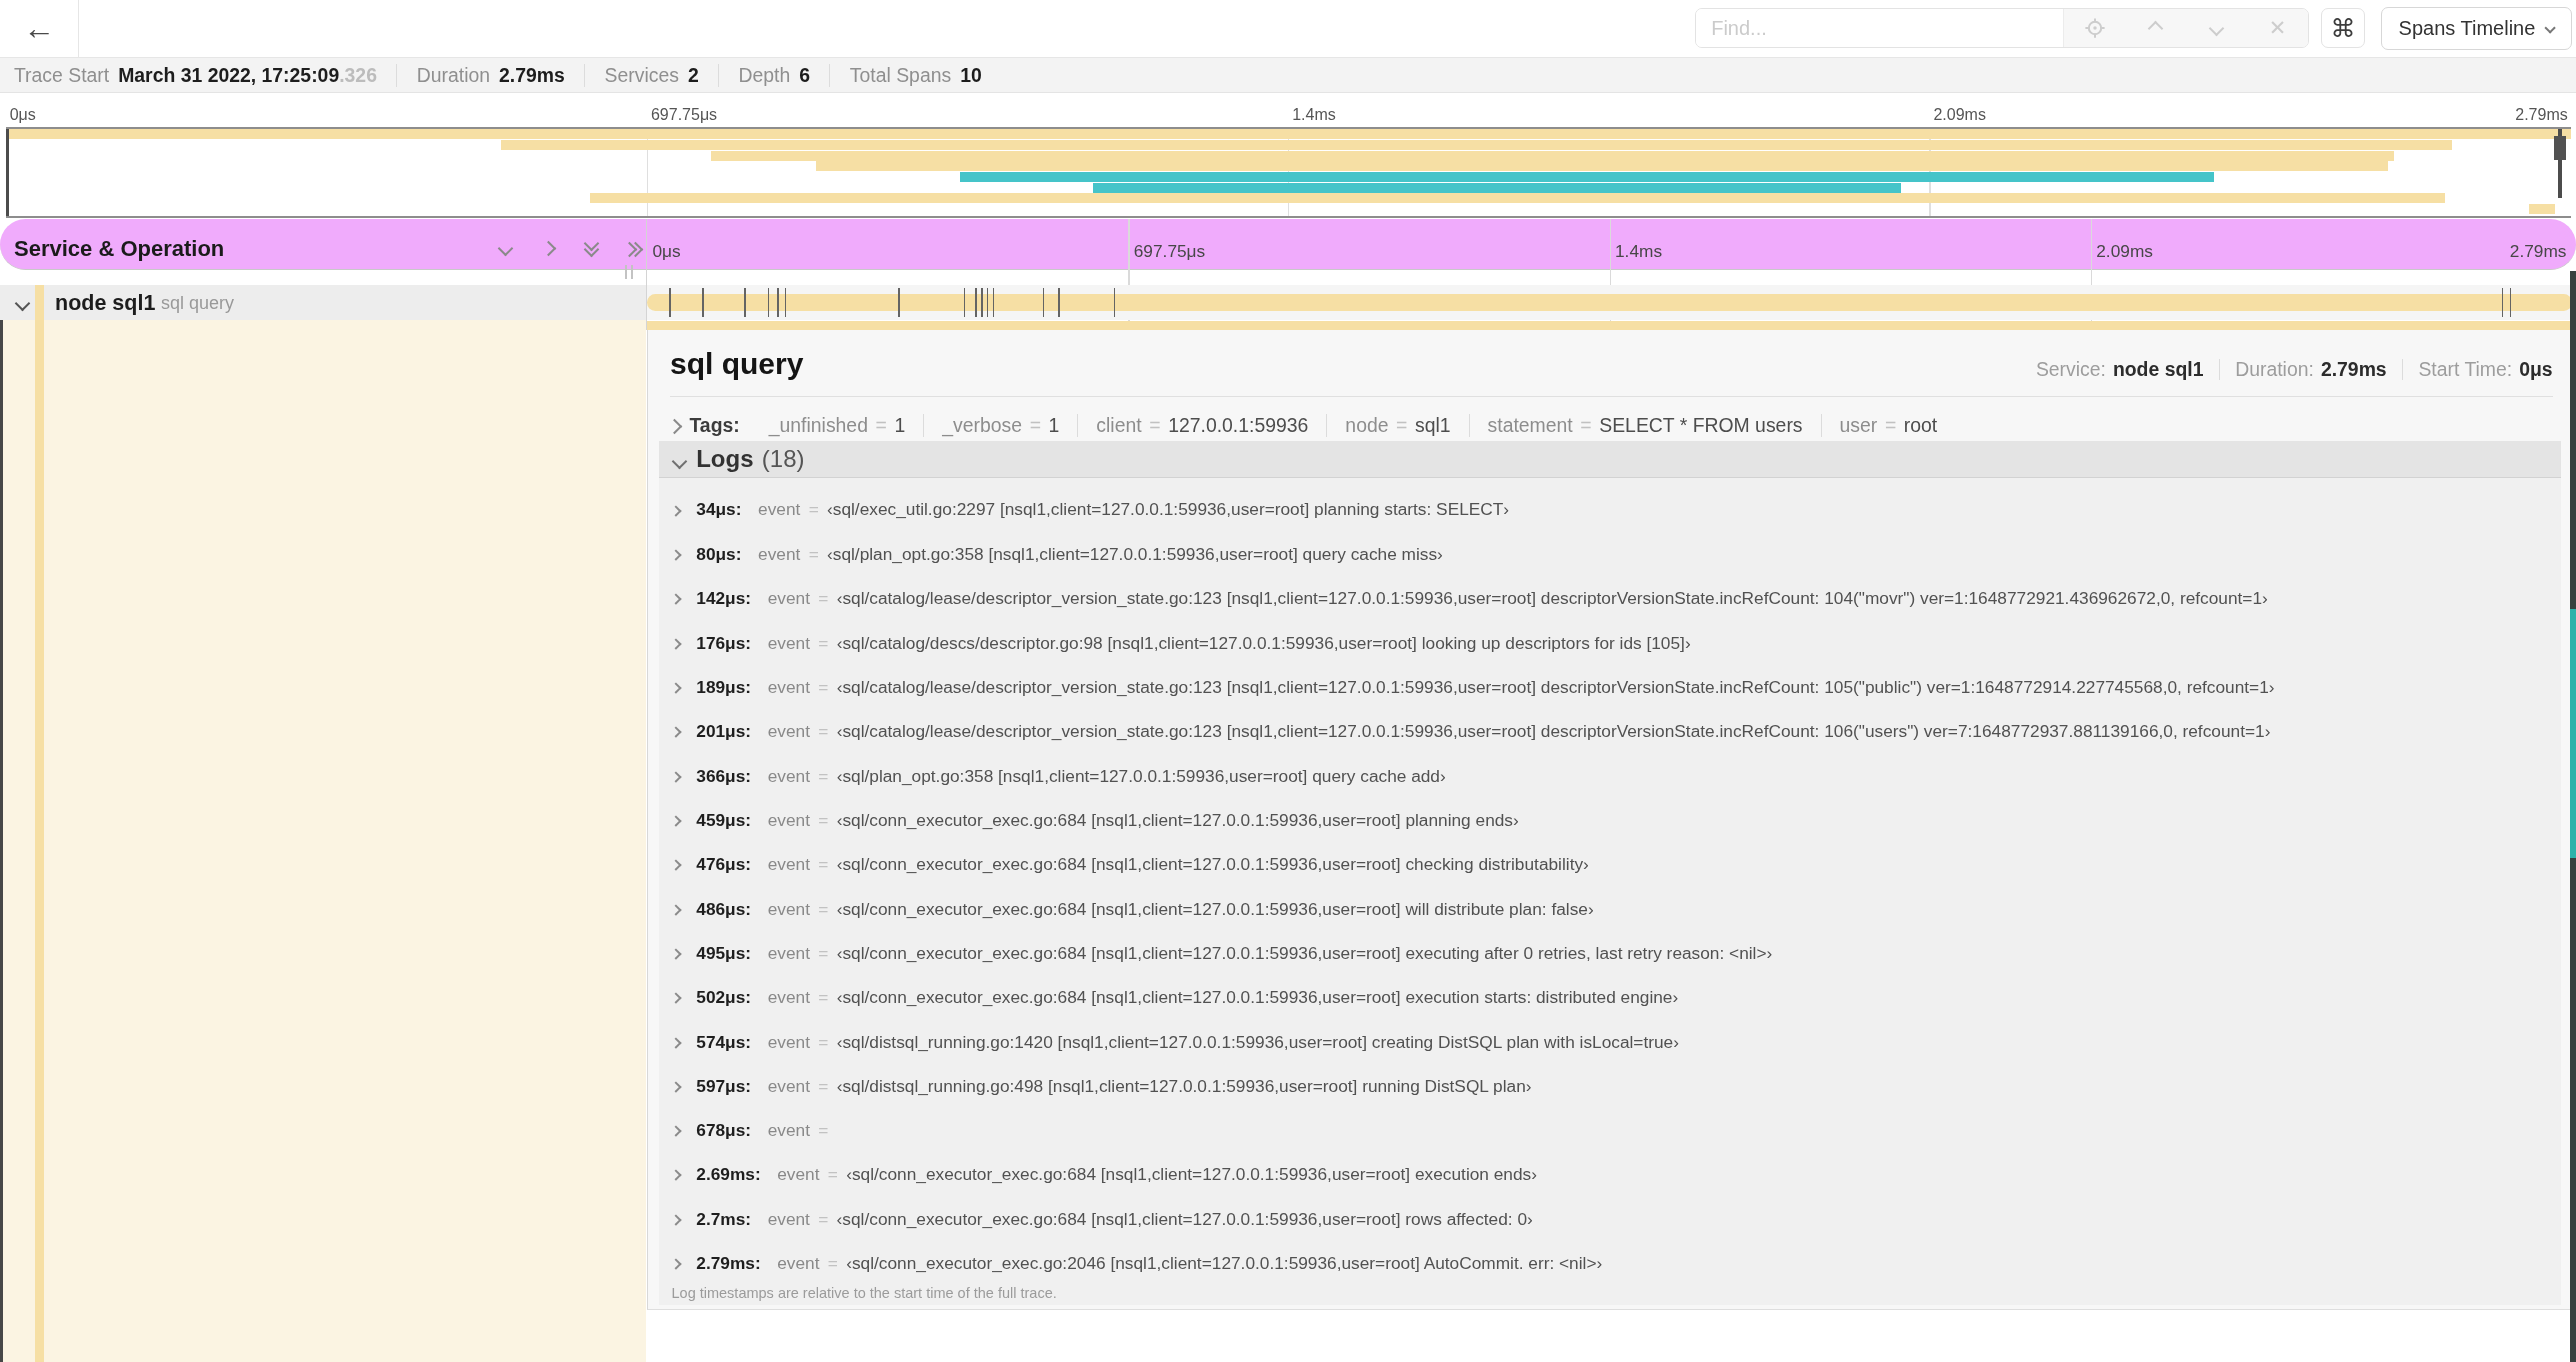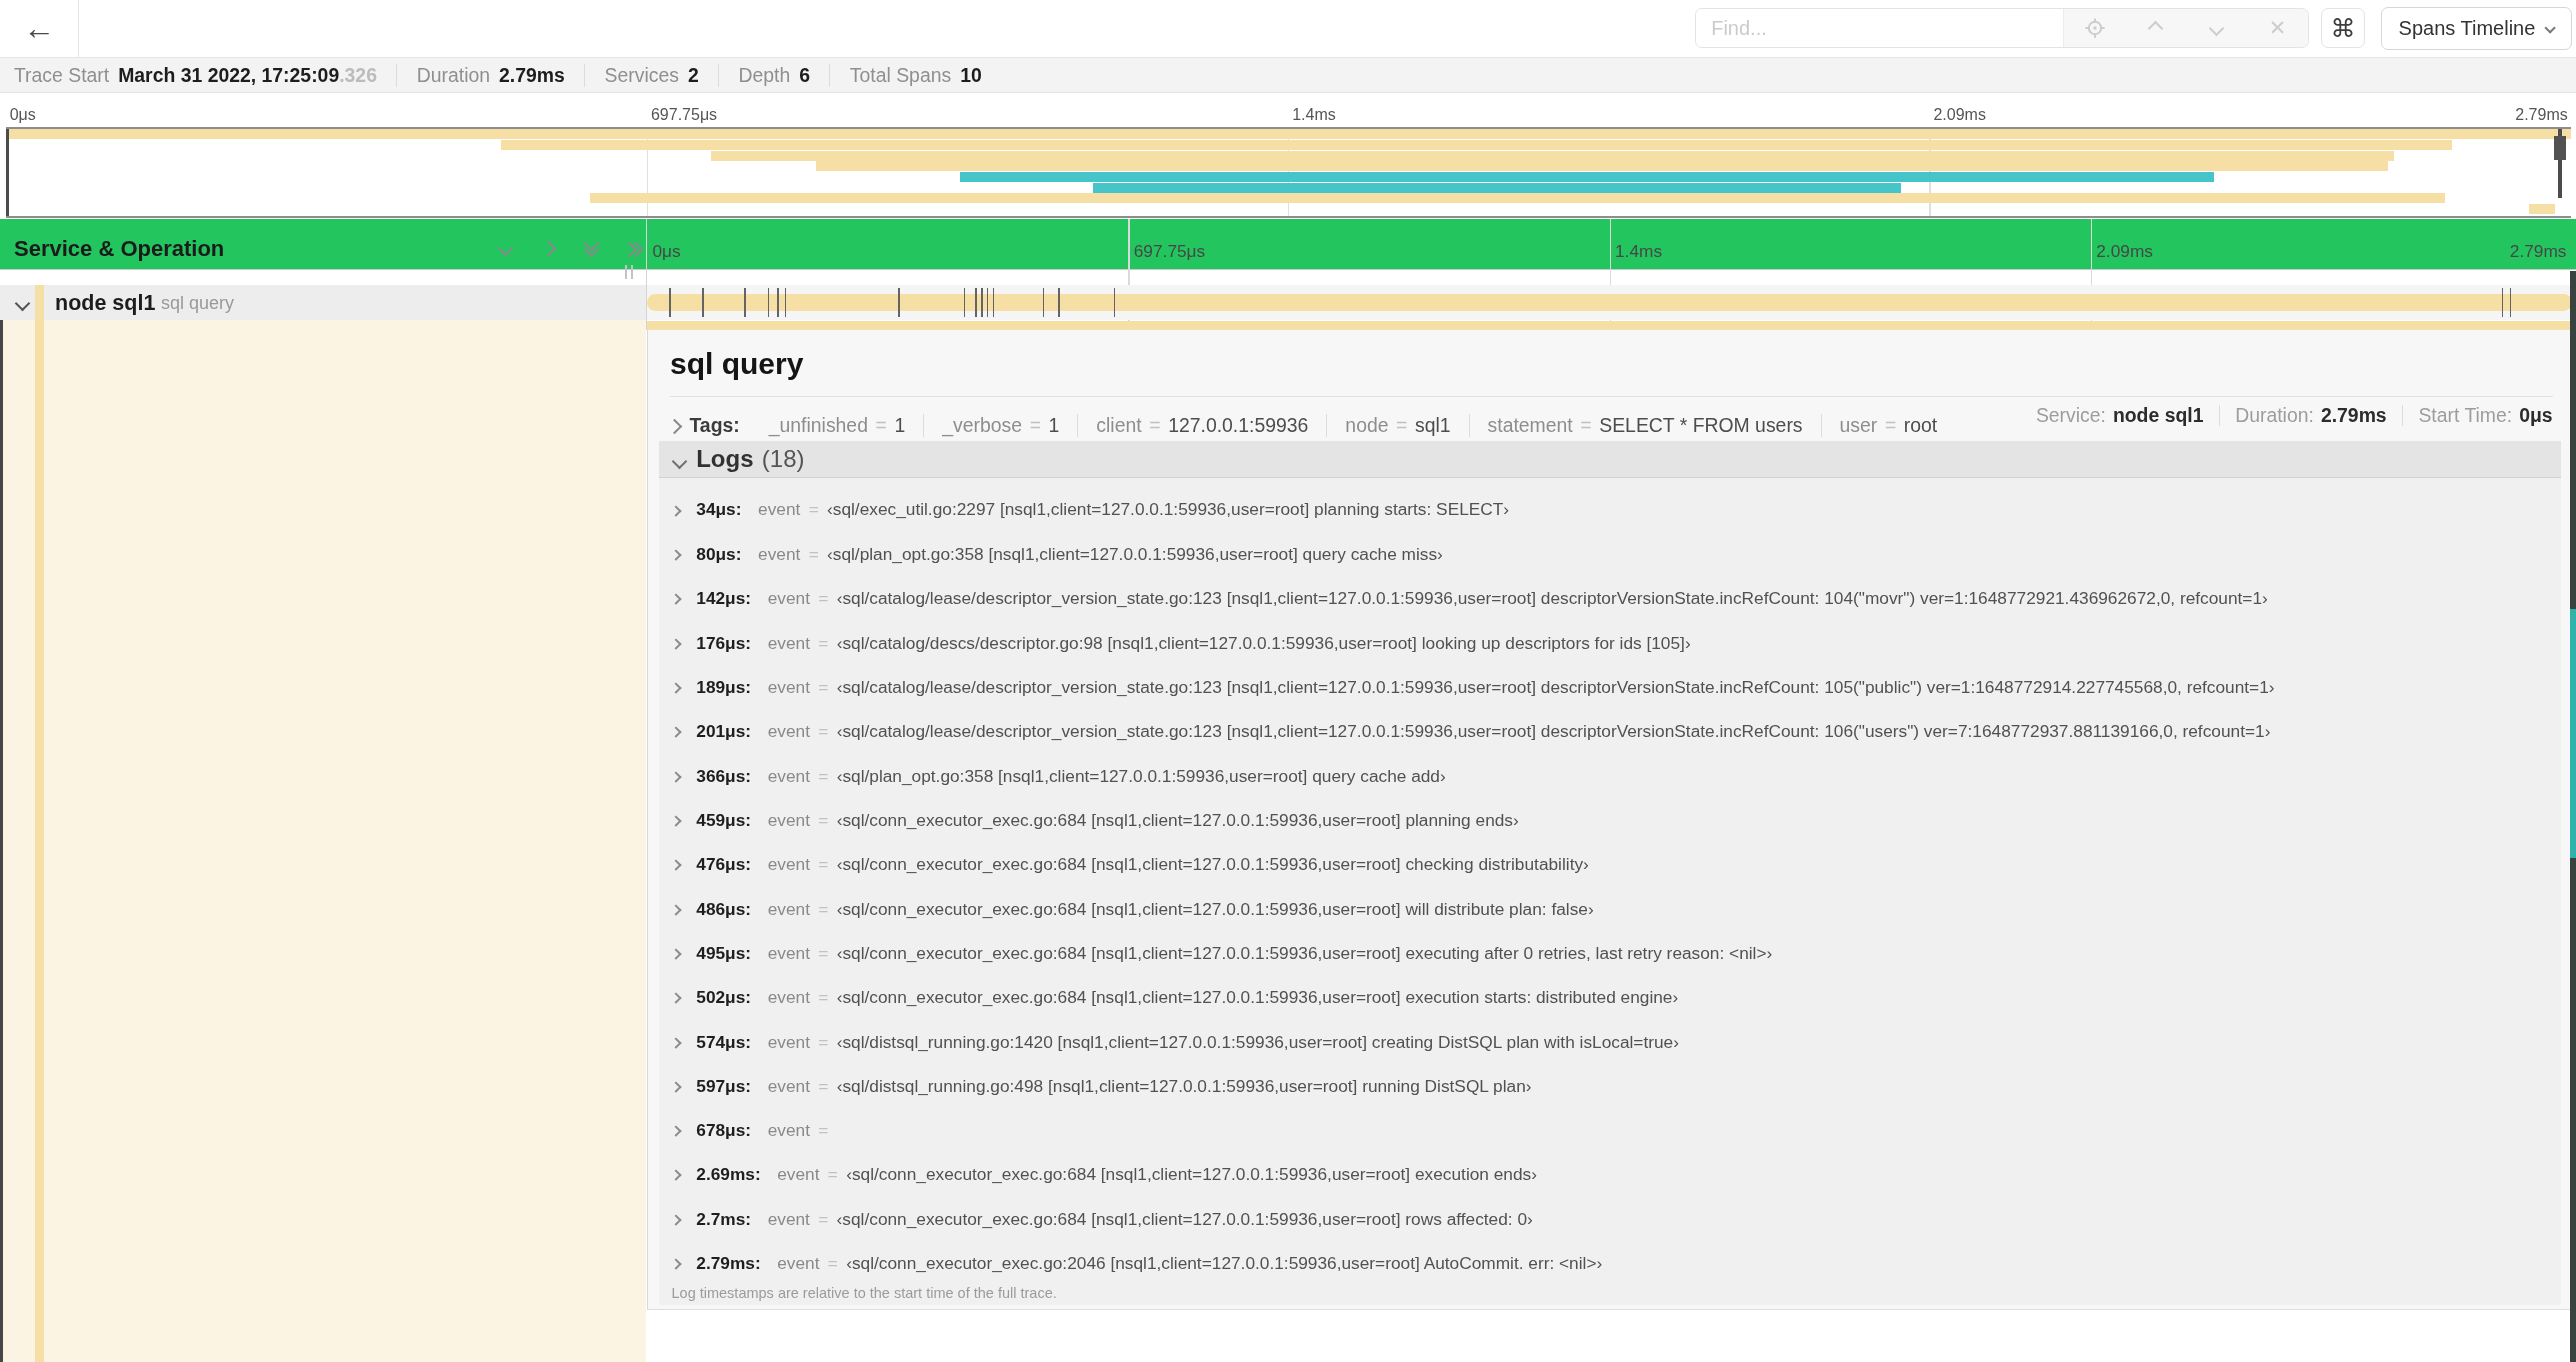--- a/index.html
+++ b/index.html
@@ -46,21 +46,21 @@
   .mini-label{position:absolute;bottom:4.2px;padding-left:4.2px;white-space:nowrap;}
   .mini-label.last{right:2.8px;padding-left:0;}
   #mini-canvas{position:absolute;left:5.5px;top:127px;width:2565px;height:91px;background:#fff;border-top:2.8px solid #8d8d8d;border-bottom:2.8px solid #8d8d8d;box-sizing:border-box;cursor:crosshair;}
   .mini-grid{position:absolute;top:0;bottom:0;width:1.4px;background:#dfdfdf;}
   .mini-bar{position:absolute;height:10.4px;}
   #mini-handle-left{position:absolute;left:0;top:0;bottom:0;width:3.5px;background:#4c4c4c;cursor:ew-resize;}
   #mini-handle-right-line{position:absolute;right:9px;top:0;height:69px;width:3.5px;background:#4c4c4c;cursor:ew-resize;}
   #mini-handle-right-knob{position:absolute;right:4.8px;top:7px;width:11.8px;height:23.5px;background:#525252;cursor:ew-resize;}
 
   
-  #ruler{position:absolute;left:0;top:219px;width:2576px;height:51px;background:#22c55e;border-bottom:1.4px solid #c9c9c9;box-sizing:border-box;}
+  #ruler{position:absolute;left:0;top:219px;width:2576px;height:51px;background:#f0abfc;border-bottom:1.4px solid #c9c9c9;box-sizing:border-box;border-radius:32px;}
   #so-header{position:absolute;left:14px;top:16.6px;font-size:22px;font-weight:bold;color:#1b1b1b;white-space:nowrap;}
   #so-icons{position:absolute;left:500px;top:23.5px;display:flex;gap:32px;color:#8a8a8a;align-items:center;}
   #col-resizer{position:absolute;left:625px;top:46px;display:flex;gap:3.5px;cursor:col-resize;}
   #col-resizer i{display:block;width:2.1px;height:14px;background:#c3c3c3;}
   #ruler-ticks{position:absolute;left:647px;top:0;width:1925px;height:65px;font-size:17.3px;color:#474747;}
   .ruler-label{position:absolute;top:22px;padding-left:5.5px;white-space:nowrap;}
   .ruler-label.last{right:5.5px;padding-left:0;}
 
   
   #timeline-grid{position:absolute;left:647px;top:219px;width:1925px;height:111px;pointer-events:none;}
@@ -77,21 +77,21 @@
   #sliver-bar{position:absolute;left:647px;top:321px;width:1925px;height:9px;}
 
   
   #left-col{position:absolute;left:0;top:320px;width:646px;height:1043px;}
   #row-stripe{position:absolute;left:35px;top:285px;width:9px;height:1077px;}
   #left-edge{position:absolute;left:0;top:320px;width:2.8px;height:1043px;background:#474747;}
 
   
   #detail-panel{position:absolute;left:647px;top:330px;width:1925px;height:980px;background:#f7f7f7;border-left:1.4px solid #d8d8d8;border-bottom:1.4px solid #dedede;box-sizing:border-box;}
   #detail-title{position:absolute;left:22px;top:16.6px;font-size:30px;font-weight:bold;color:#151515;margin:0;}
-  #detail-meta{position:absolute;right:19.4px;top:28px;display:flex;align-items:center;font-size:19.4px;white-space:nowrap;margin-top:46px;}
+  #detail-meta{position:absolute;right:19.4px;top:28px;display:flex;align-items:center;font-size:19.4px;white-space:nowrap;}
   .meta-label{color:#9d9d9d;}
   .meta-value{font-weight:bold;color:#2c2c2c;margin-left:7px;}
   .meta-sep{width:1.4px;height:21px;background:#dcdcdc;margin:0 15.2px;}
   #detail-divider{position:absolute;left:22px;right:19.4px;top:66px;height:1.4px;background:#e0e0e0;}
   #tags-row{position:absolute;left:16.6px;top:79px;height:32px;display:flex;align-items:center;font-size:19.4px;cursor:pointer;}
   #tags-chev{color:#8a8a8a;margin:0 9.7px 0 4.2px;}
   #tags-label{font-weight:bold;color:#3c3c3c;margin-right:11px;}
   .tag-item{display:flex;align-items:center;gap:7.6px;padding:0 18px;border-right:1.4px solid #dcdcdc;white-space:nowrap;}
   .tag-item:last-child{border-right:none;}
   .tag-key{color:#8d8d8d;}

